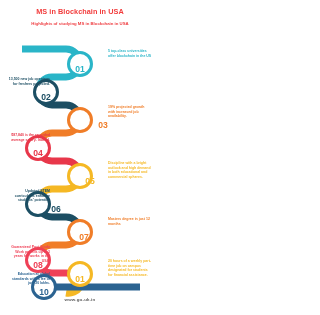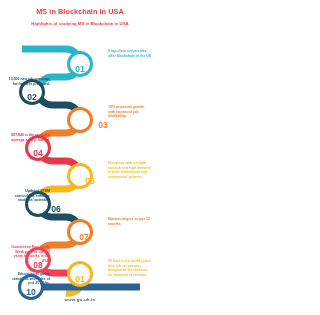--- a/index.html
+++ b/index.html
@@ -112,21 +112,21 @@
 
     <path d="M80 287 A14 14 0 0 1 66 293" fill="none" stroke="#f5b824" stroke-width="7"></path>
 
     <path d="M38 287 H140" fill="none" stroke="#2b6391" stroke-width="7"></path>
   </svg>
 
   <div id="rings">
       <div class="ring" style="left: 67px; top: 51px; border-color: rgb(42, 181, 200);">
         <span class="num" style="color: rgb(42, 181, 200);">01</span>
       </div>
-      <div class="ring" style="left: 19px; top: 79px; border-color: rgb(28, 78, 99);">
+      <div class="ring" style="left: 33px; top: 79px; border-color: rgb(28, 78, 99);">
         <span class="num" style="color: rgb(28, 78, 99);">02</span>
       </div>
       <div class="ring" style="left: 67px; top: 107px; border-color: rgb(240, 125, 40);">
         <span class="num" style="color: rgb(240, 125, 40); margin-left: 46px;">03</span>
       </div>
       <div class="ring" style="left: 25px; top: 135px; border-color: rgb(232, 55, 74);">
         <span class="num" style="color: rgb(232, 55, 74);">04</span>
       </div>
       <div class="ring" style="left: 67px; top: 163px; border-color: rgb(245, 184, 36);">
         <span class="num" style="color: rgb(245, 184, 36); padding-left: 20px;">05</span>
@@ -136,21 +136,21 @@
       </div>
       <div class="ring" style="left: 67px; top: 219px; border-color: rgb(240, 125, 40);">
         <span class="num" style="color: rgb(240, 125, 40); padding-left: 8px;">07</span>
       </div>
       <div class="ring" style="left: 25px; top: 247px; border-color: rgb(239, 64, 86);">
         <span class="num" style="color: rgb(239, 64, 86);">08</span>
       </div>
       <div class="ring" style="left: 67px; top: 261px; border-color: rgb(245, 184, 36);">
         <span class="num" style="color: rgb(245, 184, 36);">01</span>
       </div>
-      <div class="ring" style="left: 18px; top: 274px; border-color: rgb(43, 99, 145);">
+      <div class="ring" style="left: 31px; top: 274px; border-color: rgb(43, 99, 145);">
         <span class="num" style="color: rgb(43, 99, 145);">10</span>
       </div>
     </div>
   <div id="captions">
       <div class="caption right" style="color: rgb(42, 181, 200); top: 49px; left: 108px;">5 top-class universities offer blockchain in the US</div>
       <div class="caption left" style="color: rgb(28, 78, 99); top: 77px; left: 6px;">13,500 new job openings for freshers projected.</div>
       <div class="caption right" style="color: rgb(240, 125, 40); top: 105px; left: 108px;">19% projected growth with increased job availability.</div>
       <div class="caption left" style="color: rgb(232, 55, 74); top: 133px; left: 6px;">$87,840 is the recorded average salary- Indeed.</div>
       <div class="caption right" style="color: rgb(245, 184, 36); top: 161px; left: 108px;">Discipline with a bright outlook and high demand in both educational and commercial spheres.</div>
       <div class="caption left" style="color: rgb(28, 78, 99); top: 189px; left: 6px;">Updated STEM curriculums enhance students' potential.</div>

